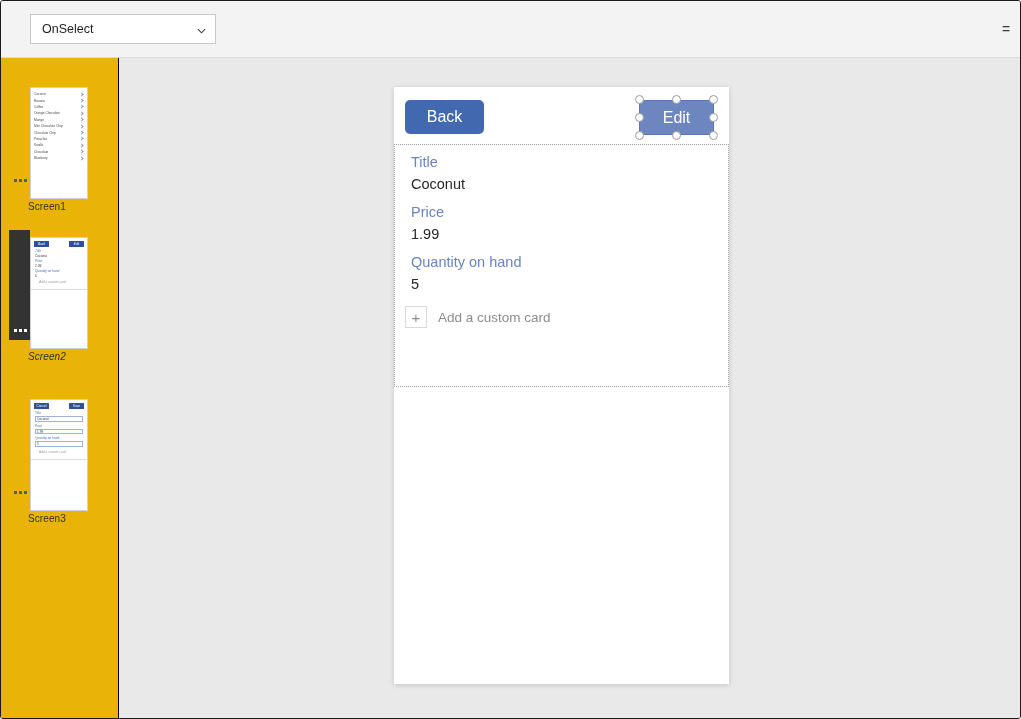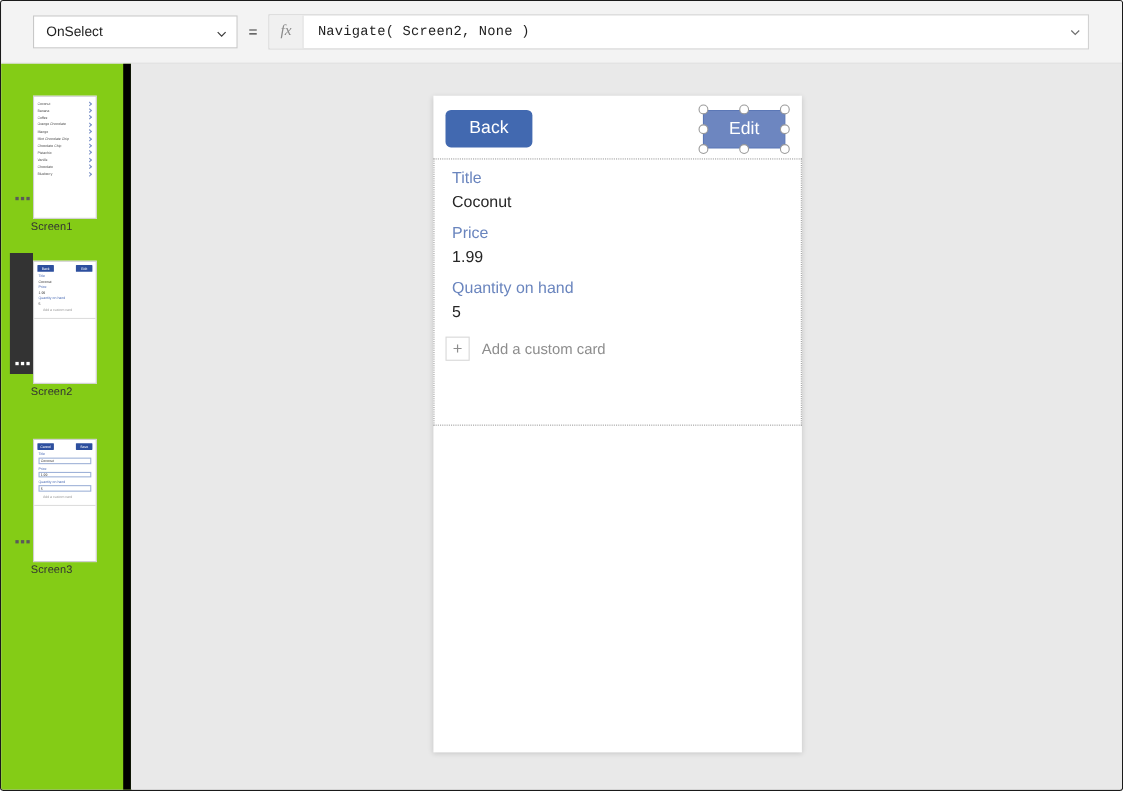--- a/index.html
+++ b/index.html
@@ -21,20 +21,21 @@
   
   .formula-row {
     position: absolute;
     left: 0; top: 0;
     width: 1019px; height: 57px;
     background: #f3f3f3;
     border-bottom: 1px solid #dcdcdc;
     display: flex;
     align-items: center;
     padding-left: 29px;
+    justify-content: space-between;
   }
   .prop-select {
     position: relative;
     width: 186px; height: 30px;
     background: #ffffff;
     border: 1px solid #c8c8c8;
     display: flex;
     align-items: center;
     padding-left: 11px;
     font-size: 12.5px;
@@ -89,22 +90,22 @@
     align-items: center;
     justify-content: center;
     flex: none;
   }
 
   
   .screens-panel {
     position: absolute;
     left: 0; top: 57px;
     width: 118px; height: 660px;
-    background: #84cc16;
-    border-right: 7px solid #000000;
+    background: #eab308;
+    border-right: 1px solid #000000;
   }
   .screen-item {
     position: absolute;
     left: 0;
     width: 118px;
     height: 150px;
   }
   .screen-item .sel-strip {
     position: absolute;
     left: 8px; top: 0;
@@ -321,29 +322,20 @@
       <span>OnSelect</span>
       <span class="chev">
         <svg width="9" height="9" viewBox="0 0 10 10">
           <path d="M1 3 L5 7 L9 3" fill="none" stroke="#3a3a3a" stroke-width="1.2"></path>
         </svg>
       </span>
     </div>
 
     <div class="eq">=</div>
 
-    <div class="fx-wrap">
-      <div class="fx-btn">fx</div>
-      <div class="fx-text">Navigate( Screen2, None )</div>
-      <div class="fx-chev">
-        <svg width="9" height="9" viewBox="0 0 10 10">
-          <path d="M1 3 L5 7 L9 3" fill="none" stroke="#6e6e6e" stroke-width="1.2"></path>
-        </svg>
-      </div>
-    </div>
   </div>
 
   <div class="screens-panel">
 
     <div class="screen-item" style="top:22px;">
       <div class="sel-strip"></div>
       <div class="dots">
           <i></i>
           <i></i>
           <i></i>
@@ -392,21 +384,21 @@
             </div>
           <div class="t-row">
               <span>Blueberry</span>
               <em></em>
             </div>
         </div>
       </div>
       <div class="screen-label">Screen1</div>
     </div>
 
-    <div class="screen-item selected" style="top:172px;">
+    <div class="screen-item selected" style="top:172px;font-style:italic;">
       <div class="sel-strip"></div>
       <div class="dots">
           <i></i>
           <i></i>
           <i></i>
         </div>
       <div class="thumb">
         <div class="t-bar">
           <div class="t-btn">Back</div>
           <div class="t-btn">Edit</div>

